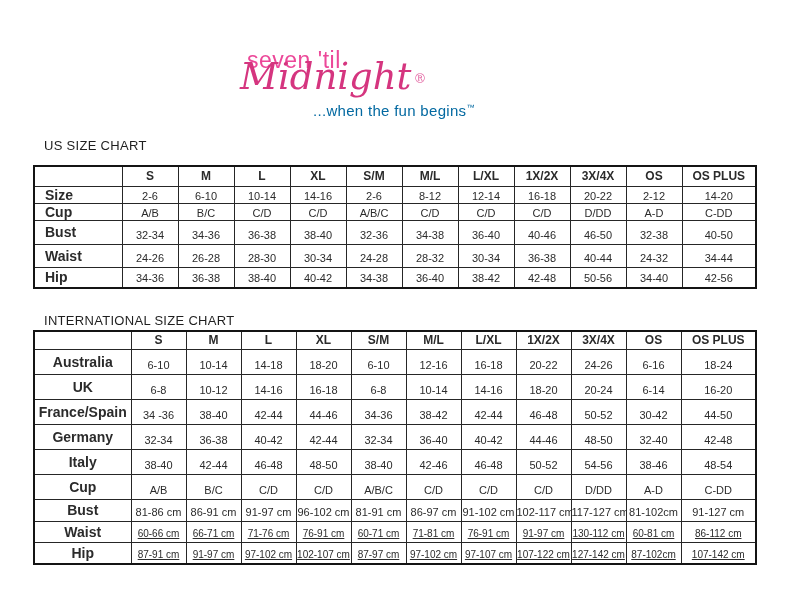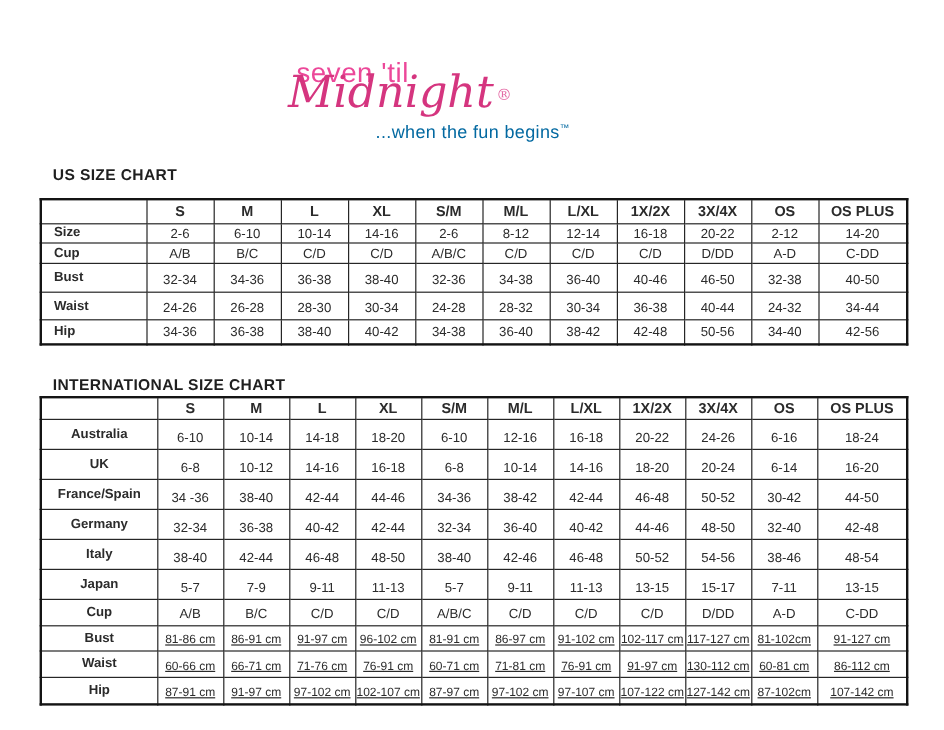--- a/index.html
+++ b/index.html
@@ -53,21 +53,21 @@
   }
   .tagline .tm {
     font-size: 8px;
     vertical-align: 6px;
   }
 
   
   .section-title {
     position: absolute;
     font-size: 13px;
-    font-weight: bold;
+    font-weight: normal;
     letter-spacing: 0.3px;
     color: #1f1f1f;
   }
   #us-title   { left: 44px; top: 127px; }
   #intl-title { left: 44px; top: 302px; }
 
   
   table.size-table {
     position: absolute;
     left: 33px;
@@ -82,21 +82,21 @@
     padding: 0;
     white-space: nowrap;
     overflow: hidden;
   }
   table.size-table thead th {
     font-size: 12px;
     font-weight: bold;
     vertical-align: middle;
   }
   table.size-table tbody th {
-    font-size: 11px;
+    font-size: 14px;
     font-weight: bold;
     vertical-align: middle;
   }
   table.size-table td {
     font-size: 11px;
     vertical-align: bottom;
     padding-bottom: 3px;
   }
   col.col-label { width: 88px; }
   col.col-data  { width: 56px; }
@@ -338,34 +338,20 @@
         <td>48-50</td>
         <td>38-40</td>
         <td>42-46</td>
         <td>46-48</td>
         <td>50-52</td>
         <td>54-56</td>
         <td>38-46</td>
         <td>48-54</td>
       </tr>
       <tr>
-        <th>Japan</th>
-        <td>5-7</td>
-        <td>7-9</td>
-        <td>9-11</td>
-        <td>11-13</td>
-        <td>5-7</td>
-        <td>9-11</td>
-        <td>11-13</td>
-        <td>13-15</td>
-        <td>15-17</td>
-        <td>7-11</td>
-        <td>13-15</td>
-      </tr>
-      <tr>
         <th>Cup</th>
         <td>A/B</td>
         <td>B/C</td>
         <td>C/D</td>
         <td>C/D</td>
         <td>A/B/C</td>
         <td>C/D</td>
         <td>C/D</td>
         <td>C/D</td>
         <td>D/DD</td>

